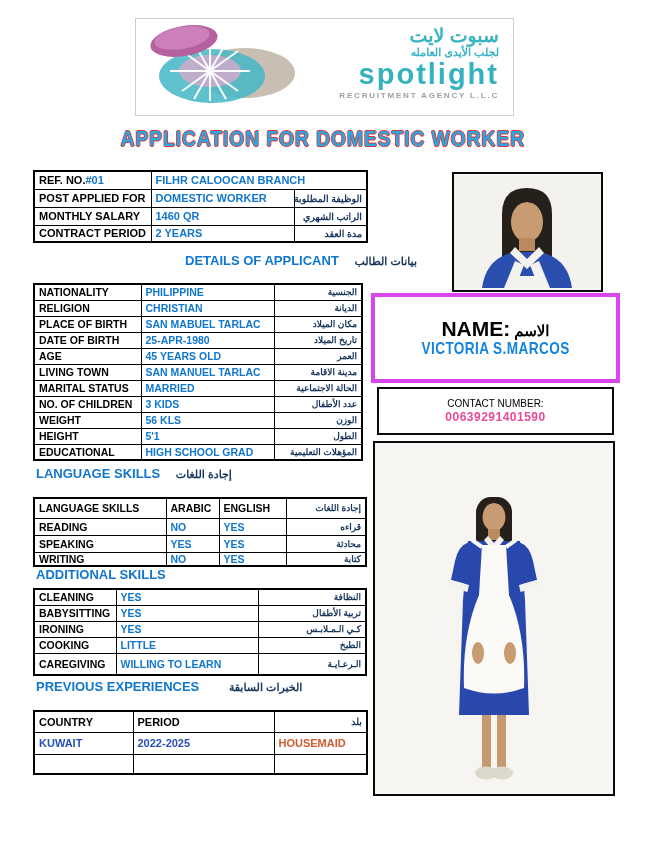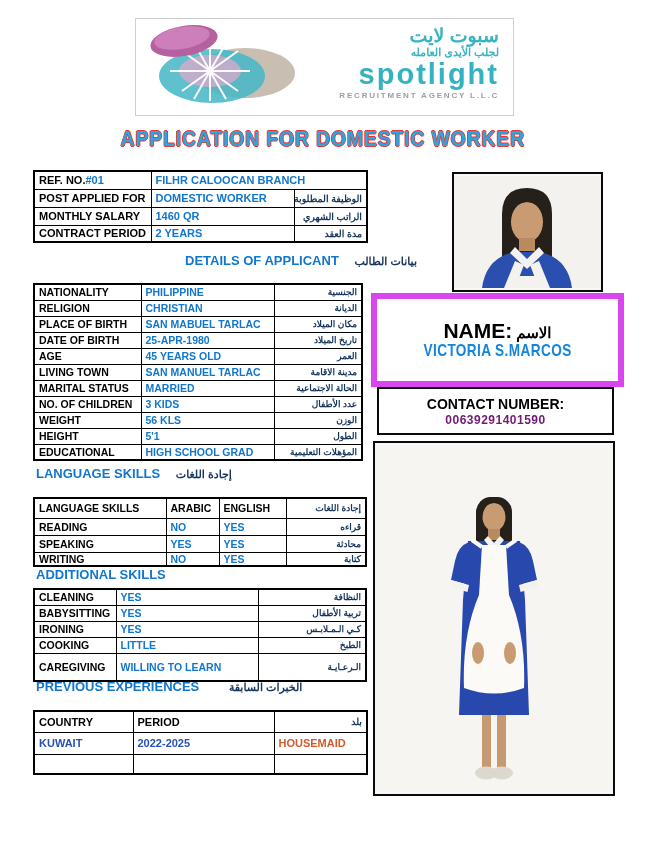--- a/index.html
+++ b/index.html
@@ -46,30 +46,30 @@
   .lang-table{left:33px;top:497px;width:334px;}
   .add-table{left:33px;top:588px;width:334px;padding-left:28px;}
   .prev-table{left:33px;top:710px;width:335px;}
 
   
   .sec-head{font-weight:bold;font-size:13px;color:#1076ce;white-space:nowrap;}
   .sec-head .head-ar{color:#17365d;font-size:11px;margin-left:12px;direction:rtl;display:inline-block;}
 
   
   .photo-box{left:452px;top:172px;width:147px;height:116px;border:2px solid #0a0a0a;background:#f7f6f4;}
-  .name-box{left:371px;top:293px;width:241px;height:82px;border:6px solid #d946ef;
+  .name-box{left:371px;top:293px;width:241px;height:82px;border:4px solid #d946ef;
             display:flex;flex-direction:column;align-items:center;justify-content:center;}
   .name-line{font-size:21px;font-weight:bold;color:#000;line-height:1;}
   .name-line .name-ar{font-size:15px;font-weight:bold;color:#000;direction:rtl;display:inline-block;margin-left:4px;}
   .name-value{display:inline-block;font-size:17px;font-weight:bold;color:#1584dc;
               transform:scaleX(.8);transform-origin:center;letter-spacing:.5px;white-space:nowrap;}
   .contact-box{left:377px;top:387px;width:233px;height:44px;border:2px solid #0a0a0a;
                display:flex;flex-direction:column;align-items:center;justify-content:center;gap:1px;}
-  .contact-label{font-size:14px;font-weight:bold;color:#000;}
-  .contact-value{font-size:12px;font-weight:bold;color:#701a75;letter-spacing:.5px;}
+  .contact-label{font-size:10px;font-weight:normal;color:#000;}
+  .contact-value{font-size:12px;font-weight:bold;color:#ec4899;letter-spacing:.5px;}
   .fullbody-box{left:373px;top:441px;width:238px;height:351px;border:2px solid #0a0a0a;background:#f8f7f5;}
   .photo-box svg,.fullbody-box svg,.logo-graphic svg{display:block;width:100%;height:100%;}
 </style>
 </head>
 <body>
 
 <div class="abs logo-box">
   <div class="abs logo-graphic">
     <svg viewBox="0 0 158 88" aria-hidden="true">
       <ellipse cx="99" cy="50" rx="50" ry="25" fill="#b5aa98" opacity="0.75"></ellipse>
@@ -322,21 +322,21 @@
   <tr style="height:16px">
         <td class="lab">IRONING</td>
         <td class="val">YES</td>
         <td class="ar">كـي الـمـلابـس</td>
       </tr>
   <tr style="height:16px">
         <td class="lab">COOKING</td>
         <td class="val">LITTLE</td>
         <td class="ar">الطبخ</td>
       </tr>
-  <tr style="height:28px">
+  <tr style="height:22px">
         <td class="lab">CAREGIVING</td>
         <td class="val">WILLING TO LEARN</td>
         <td class="ar">الـرعـايـة</td>
       </tr>
 </tbody>
   </table>
 
 <div class="abs sec-head" style="left:36px;top:679px;">
   <span>PREVIOUS EXPERIENCES</span>
   <span class="head-ar" style="margin-left:26px;">الخبرات السابقة</span>

